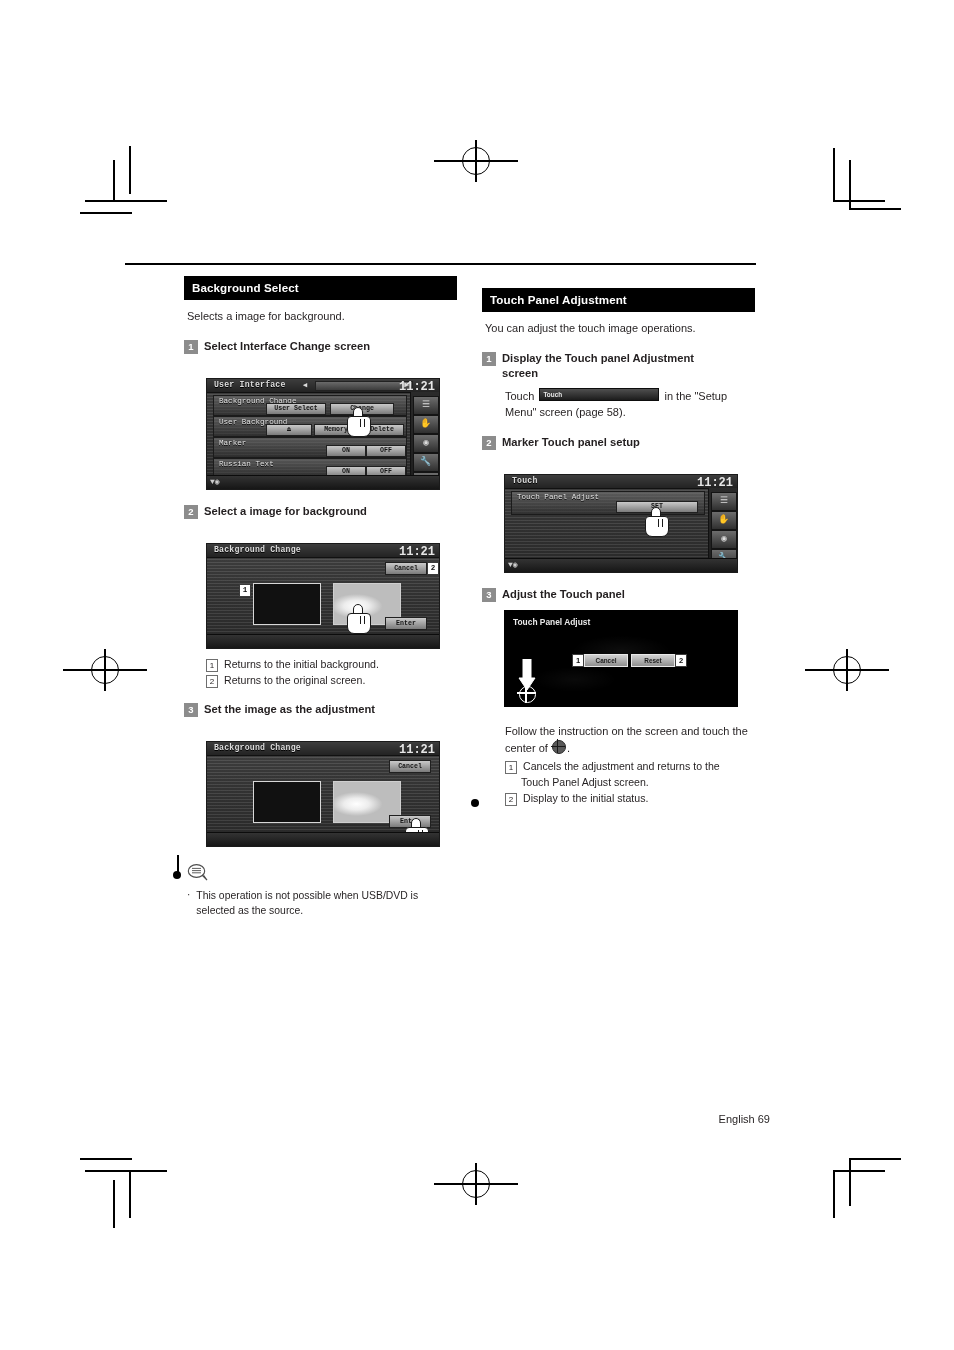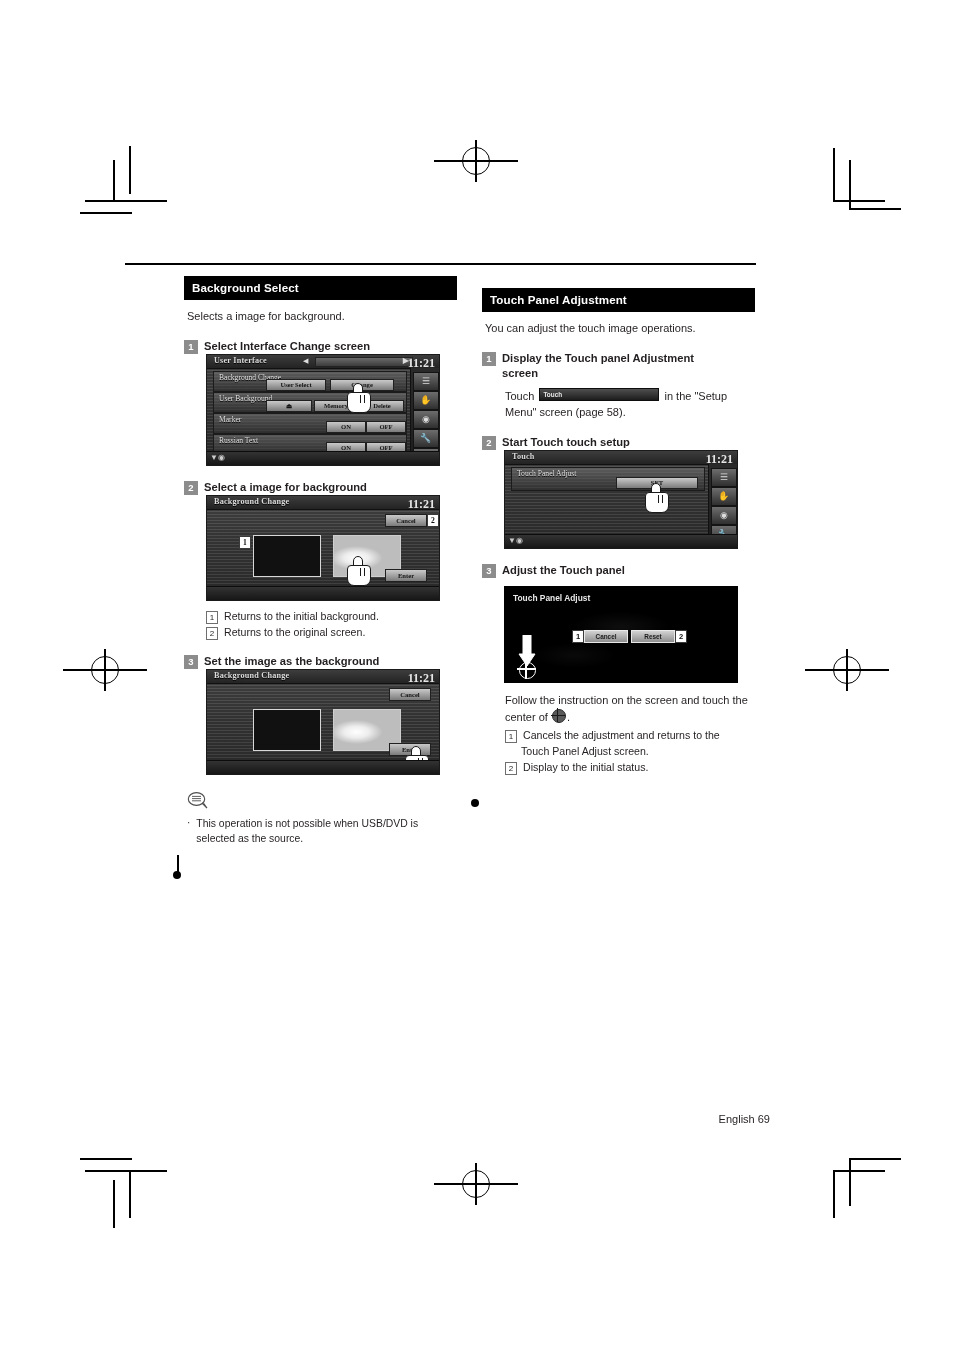--- a/index.html
+++ b/index.html
@@ -45,24 +45,24 @@
   .ref-list{margin:8px 0 0 22px;}
   .ref-item{display:flex;align-items:flex-start;font-size:10.6px;line-height:1.42;margin-bottom:1px;}
   .ref-box{
     flex:0 0 auto;width:10px;height:11px;border:1px solid #6e6e6e;color:#231f20;
     font-size:8px;line-height:11px;text-align:center;margin-right:6px;margin-top:2px;background:#fff;
   }
   .ref-cont{margin-left:16px;font-size:10.6px;line-height:1.42;}
 
   
   .shot{
-    position:relative;margin:0 0 0 22px;width:232px;height:96px;
+    position:relative;margin:24px 0 0 22px;width:232px;height:96px;
     background:linear-gradient(180deg,#4a4a4a 0%,#3a3a3a 45%,#2e2e2e 100%);
     border:1px solid #1a1a1a;overflow:hidden;
-    font-family:Liberation Serif, serif;
+    font-family:Liberation Mono, monospace;
   }
   .shot .hatch{
     position:absolute;inset:0;
     background:repeating-linear-gradient(180deg,rgba(255,255,255,.07) 0 1px,rgba(0,0,0,.14) 1px 3px);
     pointer-events:none;
   }
   .titlebar{
     position:absolute;left:0;top:0;right:0;height:13px;
     background:linear-gradient(180deg,#3d3d3d,#232323);
     border-bottom:1px solid #111;
@@ -356,21 +356,21 @@
         <div>Returns to the initial background.</div>
       </div>
       <div class="ref-item">
         <div class="ref-box">2</div>
         <div>Returns to the original screen.</div>
       </div>
     </div>
 
     <div class="step">
       <div class="step-num">3</div>
-      <div class="step-txt">Set the image as the background</div>
+      <div class="step-txt">Set the image as the adjustment</div>
     </div>
 
     <div class="shot bgshot">
       <div class="hatch"></div>
       <div class="titlebar">
         <div class="tt">Background Change</div>
         <div class="clock">11:21</div>
       </div>
       <div class="btn" style="right:8px;top:18px;width:40px;height:11px;line-height:11px;">Cancel</div>
 
@@ -419,21 +419,21 @@
     <div class="body-txt">
       <span>Touch</span>
       <span class="inlinebar">
         <span>Touch</span>
       </span>
       <span>in the "Setup Menu" screen (page 58).</span>
     </div>
 
     <div class="step">
       <div class="step-num">2</div>
-      <div class="step-txt">Start Touch touch setup</div>
+      <div class="step-txt">Marker Touch panel setup</div>
     </div>
 
     <div class="shot" style="height:97px;">
       <div class="hatch"></div>
       <div class="titlebar">
         <div class="tt">Touch</div>
         <div class="clock">11:21</div>
       </div>
 
       <div class="sidebar">
@@ -476,21 +476,21 @@
       <div class="callout" style="left:170px;top:43px;">2</div>
 
       <div class="arrow-down">
         <svg width="18" height="34" viewBox="0 0 18 34" aria-hidden="true">
           <polygon points="5,0 13,0 13,19 17,19 9,31 1,19 5,19" fill="#ffffff" stroke="#ffffff" stroke-width="1"></polygon>
         </svg>
       </div>
       <div class="crosshair" style="left:14px;top:75px;"></div>
     </div>
 
-    <div class="body-txt" style="margin-left:23px;margin-top:10px;">
+    <div class="body-txt" style="margin-left:23px;margin-top:17px;">
       <span>Follow the instruction on the screen and touch</span>
       <span>the center of</span>
       <span class="inline-cross"></span><span>.</span>
     </div>
 
     <div class="ref-list" style="margin-left:23px;margin-top:2px;">
       <div class="ref-item">
         <div class="ref-box">1</div>
         <div>Cancels the adjustment and returns to the</div>
       </div>

